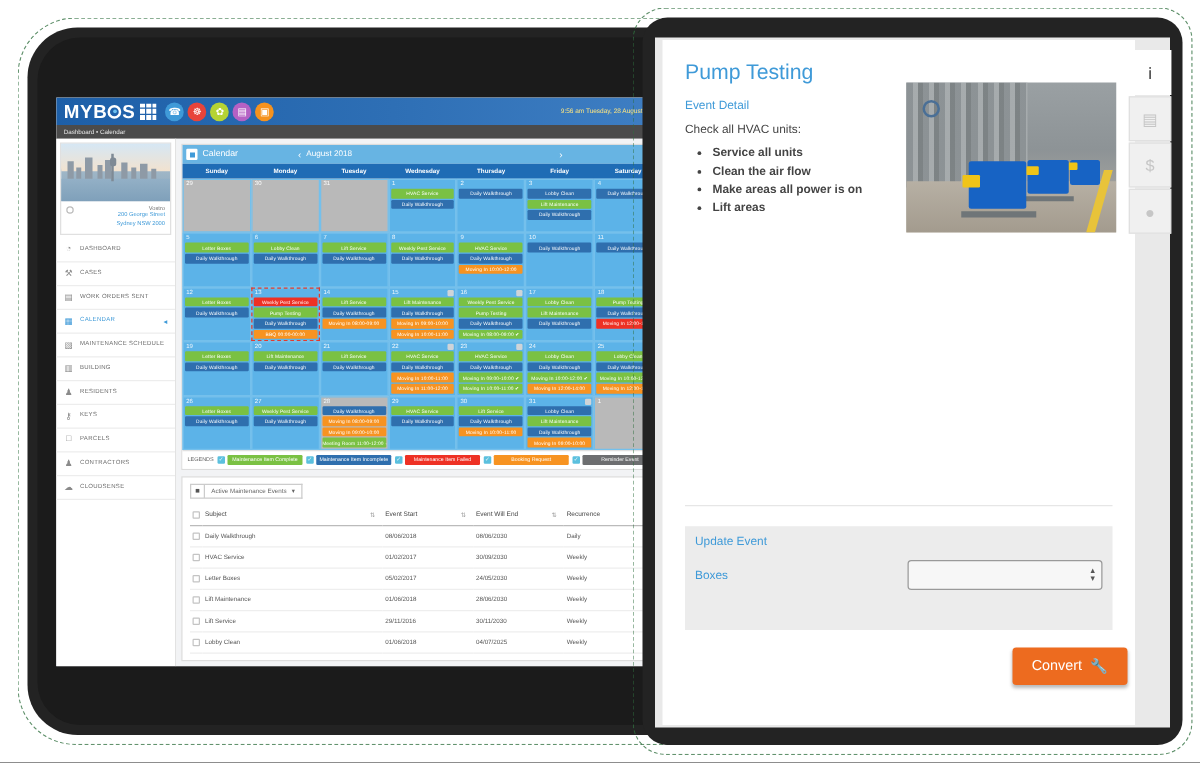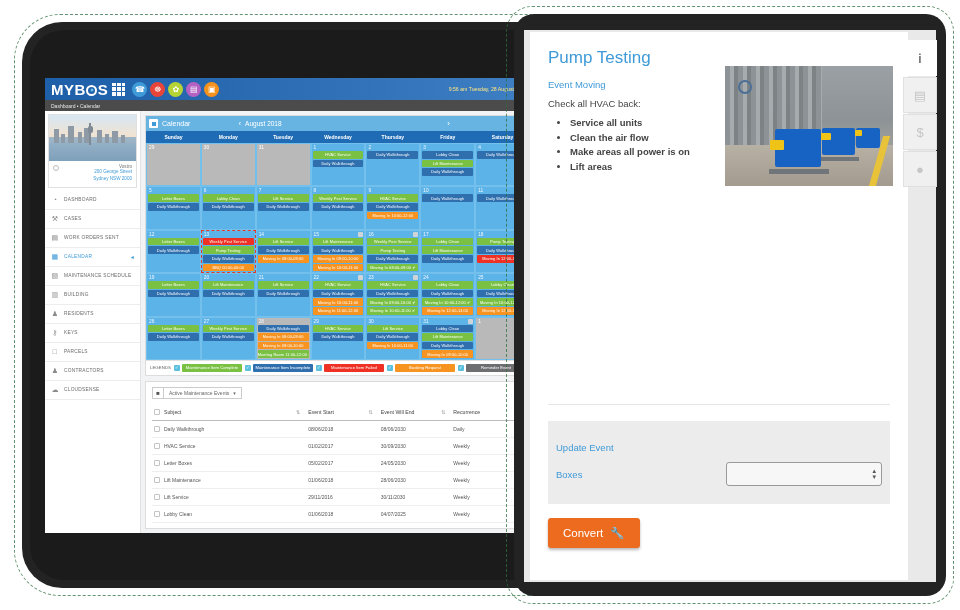--- a/index.html
+++ b/index.html
@@ -247,41 +247,41 @@
   .evt-photo .base.b1 { left:26%; bottom:10%; width:60px; height:5px; }
   .evt-photo .base.b2 { left:56%; bottom:21%; width:40px; height:4px; }
   .evt-photo .valve { position:absolute; left:8%; top:12%; width:14px;height:14px;border:2px solid #4a6f96;border-radius:50%; }
 
   .form-panel {
     position:absolute; left:548px; top:421px; width:342px; height:83px;
     background:#ececec;
   }
   .form-row { display:flex; align-items:center; padding:0 0 0 8px; }
   .form-lbl { color:#3f9ad8; font-size:9.5px; }
-  .form-row.r1 { height:24px;margin-top:14px; }
+  .form-row.r1 { height:24px; }
   .form-row.r2 { height:30px; }
   .form-row.r3 { height:29px; }
   .sel-wrap { margin-left:auto; margin-right:8px; position:relative; }
   select.fake {
     width:156px; height:24px; background:#f7f7f7; border:1px solid #9a9a9a;
     border-radius:3px; font-size:9px; color:#444; appearance:none; padding:0 6px;
   }
   .sel-wrap .spin { position:absolute; right:6px; top:50%; transform:translateY(-50%);
     font-size:7px; color:#555; line-height:.8; text-align:center; pointer-events:none;}
   .date-wrap { margin-left:auto; margin-right:8px; display:flex; }
   .date-wrap input {
     width:128px; height:24px; background:#f7f7f7; border:1px solid #9a9a9a;
     border-right:none; border-radius:3px 0 0 3px; font-size:9px; color:#444; padding:0 6px;
   }
   .date-wrap .cal-btn {
     width:28px; height:24px; background:#efefef; border:1px solid #9a9a9a;
     border-radius:0 3px 3px 0; display:flex; align-items:center; justify-content:center;
     font-size:11px; color:#666;
   }
-  .convert-wrap { position:absolute; left:548px; top:518px; width:342px; display:flex; justify-content:flex-start; }
+  .convert-wrap { position:absolute; left:560px; top:518px; width:342px; display:flex; justify-content:flex-end; }
   .btn-convert {
     background:#ed6b1f; color:#fff; border:none; border-radius:3px;
     font-size:11.5px; padding:8px 15px; display:flex; align-items:center; gap:7px;
     box-shadow:0 2px 3px rgba(0,0,0,.28);
   }
   .side-rail { position:absolute; left:903px; top:40px; width:34px; }
   .rail-btn {
     width:34px; height:36px; background:#f0f0f0; border:1px solid #e0e0e0;
     display:flex; align-items:center; justify-content:center;
     font-size:13px; color:#c6c6c6; margin-bottom:1px;
@@ -736,22 +736,22 @@
     </div>
   </div>
 
   <div class="desk-outline"></div>
   <div class="desk-body"></div>
   <div class="modal-shadow"></div>
 
   <div class="modal">
     <div class="modal-pad">
       <div class="evt-title">Pump Testing</div>
-      <div class="detail-k">Event Moving</div>
-      <div class="detail-p">Check all HVAC back:</div>
+      <div class="detail-k">Event Detail</div>
+      <div class="detail-p">Check all HVAC units:</div>
       <ul class="detail-list" id="bullets">
           <li>Service all units</li>
           <li>Clean the air flow</li>
           <li>Make areas all power is on</li>
           <li>Lift areas</li>
         </ul>
     </div>
   </div>
 
   <div class="evt-photo">

